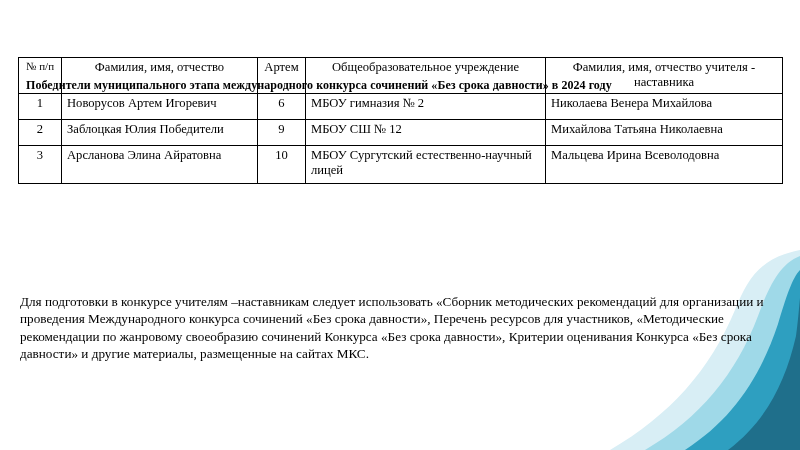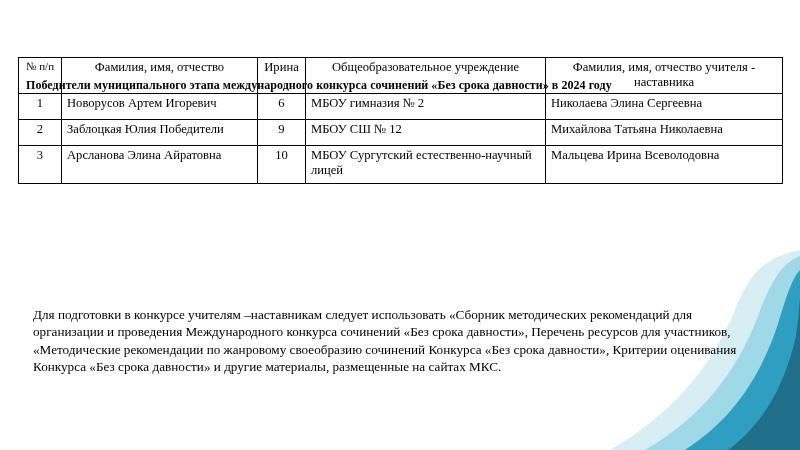--- a/index.html
+++ b/index.html
@@ -95,21 +95,21 @@
 
   .footer-text {
     position: absolute;
     left: 20px;
     top: 293px;
     width: 752px;
     font-size: 13.2px;
     line-height: 1.32;
     text-align: left;
   }
-  .footer-text p { margin: 13px; }
+  .footer-text p { margin: 0; }
 </style>
 </head>
 <body>
 
 <svg class="corner-deco" viewBox="0 0 340 200" preserveAspectRatio="none">
   <path d="M340,200 L150,200 C210,165 250,120 275,60 C288,28 300,8 340,0 Z" fill="#d8eef5"></path>
   <path d="M340,200 L185,200 C240,168 276,124 298,66 C310,34 320,14 340,6 Z" fill="#9fd9e8"></path>
   <path d="M340,200 L225,200 C272,170 300,128 318,74 C326,48 332,28 340,20 Z" fill="#2e9fc0"></path>
   <path d="M340,200 L268,200 C305,172 325,134 336,86 C338,72 339,58 340,48 Z" fill="#1f6f8b"></path>
 </svg>
@@ -124,32 +124,32 @@
         <col style="width:43px">
         <col style="width:196px">
         <col style="width:48px">
         <col style="width:240px">
         <col style="width:237px">
       </colgroup>
       <thead>
         <tr>
           <th class="hdr small">№ п/п</th>
           <th class="hdr">Фамилия, имя, отчество</th>
-          <th class="hdr">Ирина</th>
+          <th class="hdr">Артем</th>
           <th class="hdr">Общеобразовательное учреждение</th>
           <th class="hdr">Фамилия, имя, отчество учителя - наставника</th>
         </tr>
       </thead>
       <tbody>
         <tr class="row-h">
           <td class="num">1</td>
           <td class="name">Новорусов Артем Игоревич</td>
           <td class="center">6</td>
           <td class="school">МБОУ гимназия № 2</td>
-          <td class="teacher">Николаева Элина Сергеевна</td>
+          <td class="teacher">Николаева Венера Михайлова</td>
         </tr>
 
         <tr class="row-h">
           <td class="num">2</td>
           <td class="name">Заблоцкая Юлия Победители</td>
           <td class="center">9</td>
           <td class="school">МБОУ СШ № 12</td>
           <td class="teacher">Михайлова Татьяна Николаевна</td>
         </tr>
 

